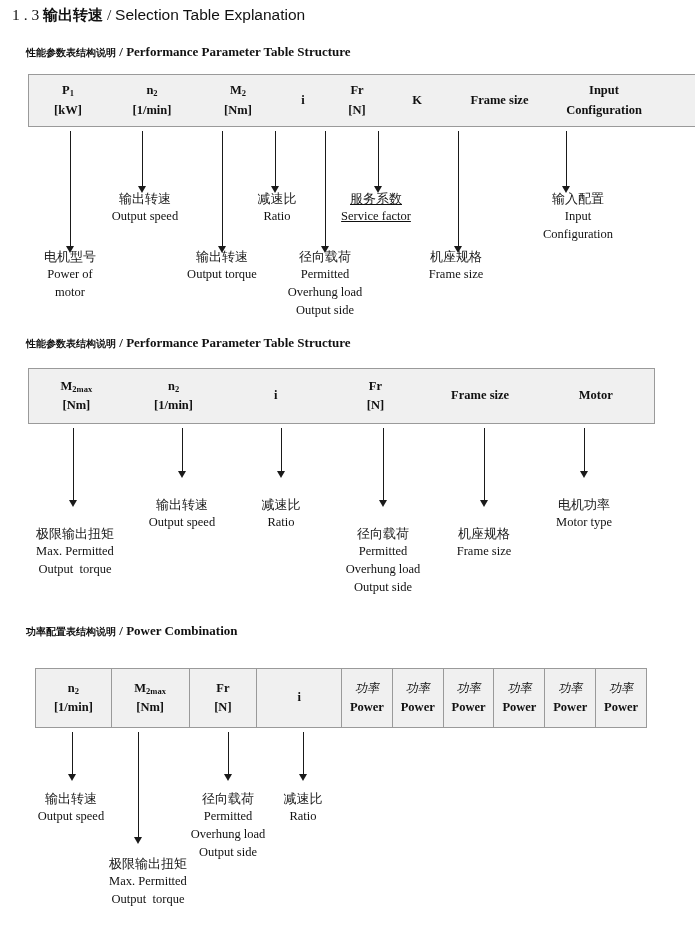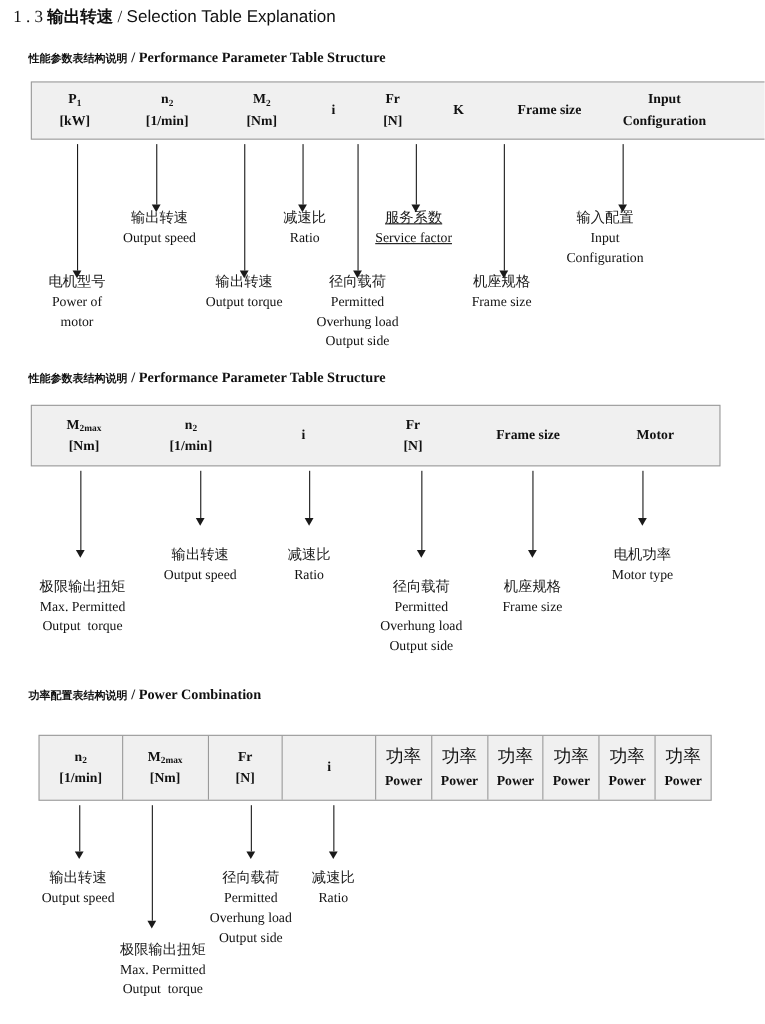--- a/index.html
+++ b/index.html
@@ -56,21 +56,22 @@
     font-weight: bold;
     font-size: 12.5px;
     line-height: 1.55;
     text-align: center;
     height: 100%;
   }
   .tbl.divided .cell + .cell { border-left: 1px solid #9a9a9a; }
   .cell .cn {
     font-family: "DejaVu Sans", "Liberation Sans", sans-serif;
     font-weight: normal;
-    font-size: 16px;
+    font-size: 12px;
+    font-style: italic;
   }
   .cell sub { font-size: 8.5px; font-weight: bold; vertical-align: baseline; position: relative; top: 2px; }
 
   
   .arrow {
     position: absolute;
     width: 9px;
   }
   .arrow .shaft {
     position: absolute;
@@ -330,21 +331,21 @@
       <span class="en">Output&nbsp;side</span>
     </div>
     <div class="note" style="left: 376px; top: 190px; transform: translateX(-50%); text-decoration: underline;">
       <span class="cn">服务系数</span>
       <span class="en">Service&nbsp;factor</span>
     </div>
     <div class="note" style="left: 456px; top: 248px; transform: translateX(-50%);">
       <span class="cn">机座规格</span>
       <span class="en">Frame&nbsp;size</span>
     </div>
-    <div class="note" style="left: 550px; top: 190px; transform: translateX(-50%);">
+    <div class="note" style="left: 578px; top: 190px; transform: translateX(-50%);">
       <span class="cn">输入配置</span>
       <span class="en">Input</span>
       <span class="en">Configuration</span>
     </div>
     <div class="note" style="left: 75px; top: 525px; transform: translateX(-50%);">
       <span class="cn">极限输出扭矩</span>
       <span class="en">Max.&nbsp;Permitted</span>
       <span class="en">Output&nbsp;&nbsp;torque</span>
     </div>
     <div class="note" style="left: 182px; top: 496px; transform: translateX(-50%);">

